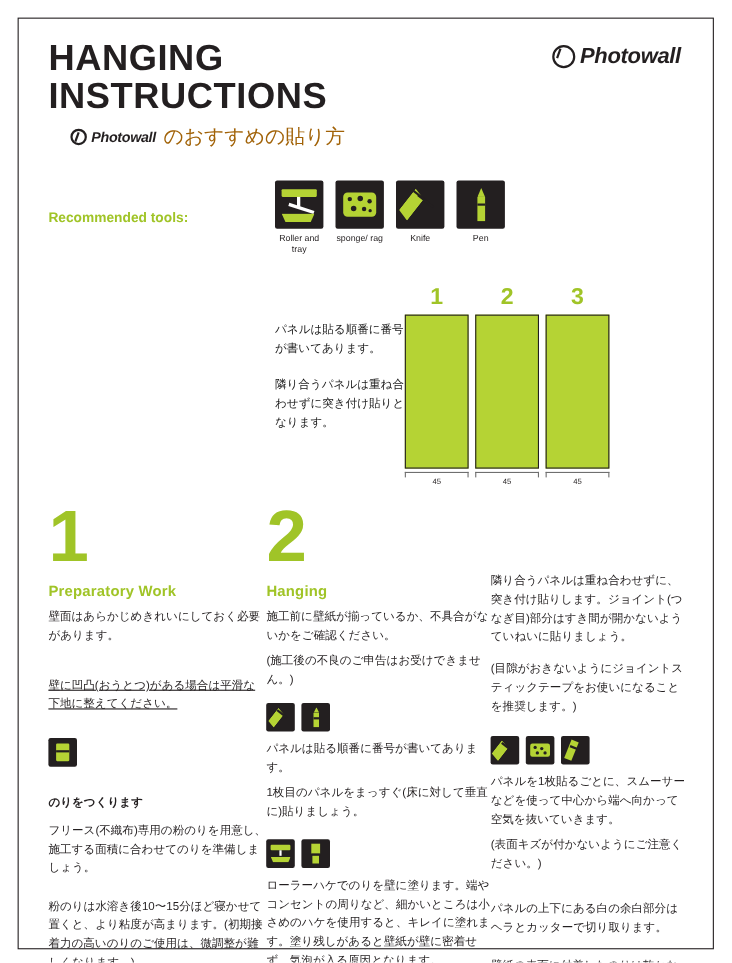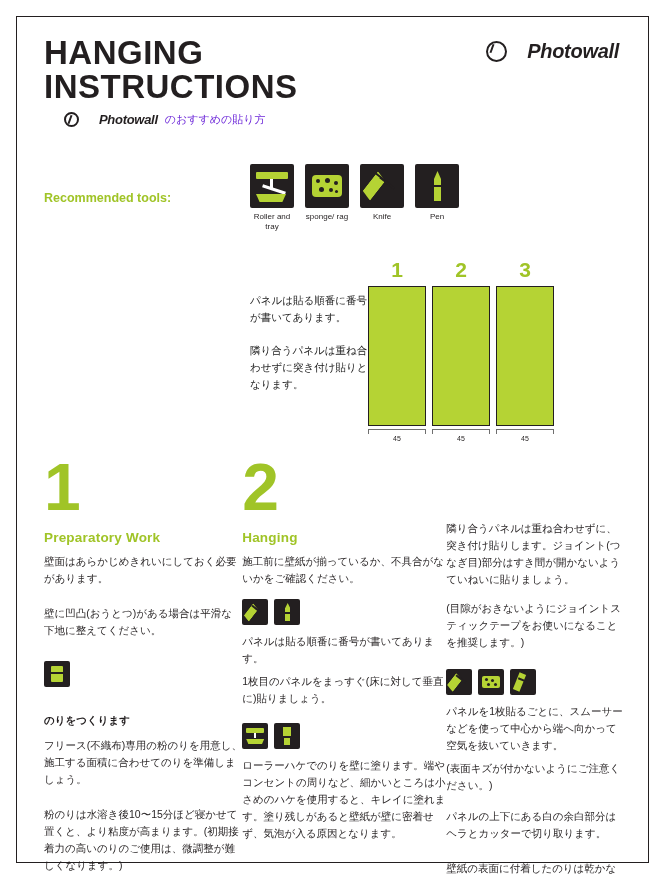--- a/index.html
+++ b/index.html
@@ -43,27 +43,27 @@
     color:#231f20;
     margin:6px 0 0 6px;
   }
   .subtitle-row{
     display:flex;
     align-items:center;
     margin:8px 0 0 26px;
     gap:7px;
   }
   .sub-jp{
-    font-size:11px;
-    color:#6d28d9;
+    font-size:18px;
+    color:#a16207;
   }
   .brand{
     display:inline-flex;
     align-items:center;
-    gap:20px;
+    gap:4px;
     font-style:italic;
     font-weight:bold;
     color:#231f20;
   }
   .brand .logo-mark{
     display:inline-block;
     width:13px;height:13px;
     border:2px solid #231f20;
     border-radius:50%;
     position:relative;
@@ -340,37 +340,38 @@
         <div class="bignum">2</div>
       </div>
       <div class="col3"></div>
     </div>
 
     <div class="threecol-body">
 
       <div class="col1">
         <div class="sec-head">Preparatory Work</div>
         <div class="jp">壁面はあらかじめきれいにしておく必要があります。</div>
-        <div class="jp" style="margin-top:18px;">壁に凹凸(おうとつ)がある場合は平滑な下地に整えてください。</div>
+        <div class="jp" style="margin-top:28px;text-decoration:underline;">壁に凹凸(おうとつ)がある場合は平滑な下地に整えてください。</div>
 
         <div class="chips" style="margin-top:22px;">
           <div class="chip">
             <span class="ic g" style="left:7px;top:5px;width:12px;height:16px;border-radius:1px;"></span>
             <span class="ic" style="left:7px;top:11px;width:12px;height:2px;background:#231f20;"></span>
           </div>
         </div>
 
         <div class="jp b" style="margin-top:25px;">のりをつくります</div>
         <div class="jp">フリース(不織布)専用の粉のりを用意し、施工する面積に合わせてのりを準備しましょう。</div>
         <div class="jp" style="margin-top:18px;">粉のりは水溶き後10〜15分ほど寝かせて置くと、より粘度が高まります。(初期接着力の高いのりのご使用は、微調整が難しくなります。)</div>
       </div>
 
       <div class="col2">
         <div class="sec-head">Hanging</div>
         <div class="jp">施工前に壁紙が揃っているか、不具合がないかをご確認ください。</div>
+        <div class="jp tight">(施工後の不良のご申告はお受けできません。)</div>
 
         <div class="chips">
           <div class="chip">
             <span class="ic g" style="left:5px;top:5px;width:8px;height:17px;transform:rotate(38deg);clip-path:polygon(0 0,100% 12%,100% 100%,0 88%);"></span>
             <span class="ic" style="left:9px;top:9px;width:11px;height:1.5px;background:#231f20;transform:rotate(38deg);"></span>
           </div>
           <div class="chip">
             <span class="ic g" style="left:11px;top:4px;width:5px;height:5px;clip-path:polygon(50% 0,100% 100%,0 100%);"></span>
             <span class="ic g" style="left:11px;top:9px;width:5px;height:13px;"></span>
             <span class="ic" style="left:11px;top:13px;width:5px;height:1.5px;background:#231f20;"></span>
@@ -413,19 +414,19 @@
             <span class="ic" style="left:16px;top:14px;width:3px;height:3px;background:#231f20;border-radius:50%;"></span>
           </div>
           <div class="chip">
             <span class="ic g" style="left:6px;top:4px;width:7px;height:18px;transform:rotate(22deg);"></span>
             <span class="ic" style="left:8px;top:10px;width:9px;height:1.5px;background:#231f20;transform:rotate(22deg);"></span>
           </div>
         </div>
 
         <div class="jp">パネルを1枚貼るごとに、スムーサーなどを使って中心から端へ向かって空気を抜いていきます。</div>
         <div class="jp tight">(表面キズが付かないようにご注意ください。)</div>
-        <div class="jp" style="margin-top:14px;">パネルの上下にある白の余白部分はヘラとカッターで切り取ります。</div>
+        <div class="jp" style="margin-top:24px;">パネルの上下にある白の余白部分はヘラとカッターで切り取ります。</div>
         <div class="jp" style="margin-top:18px;">壁紙の表面に付着したのりは乾かないうちにスポンジで拭きとってください。</div>
       </div>
 
     </div>
   </div>
 </div>
 
 </body></html>

